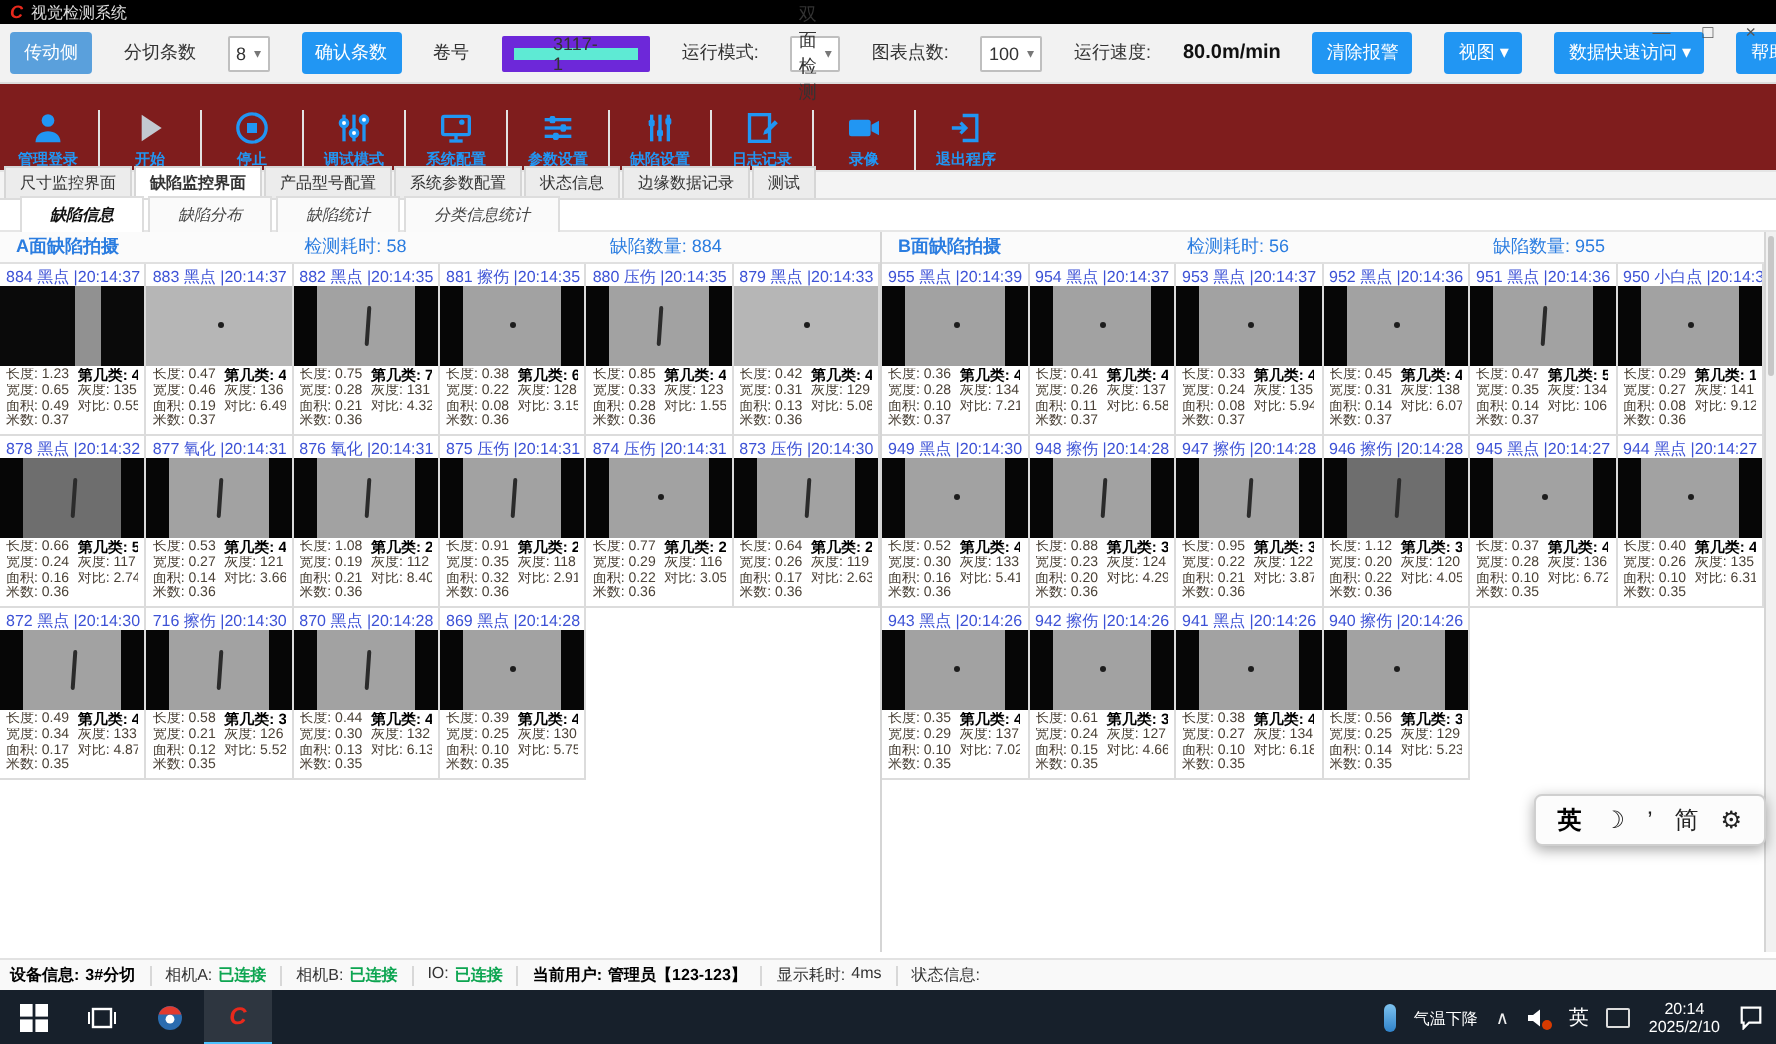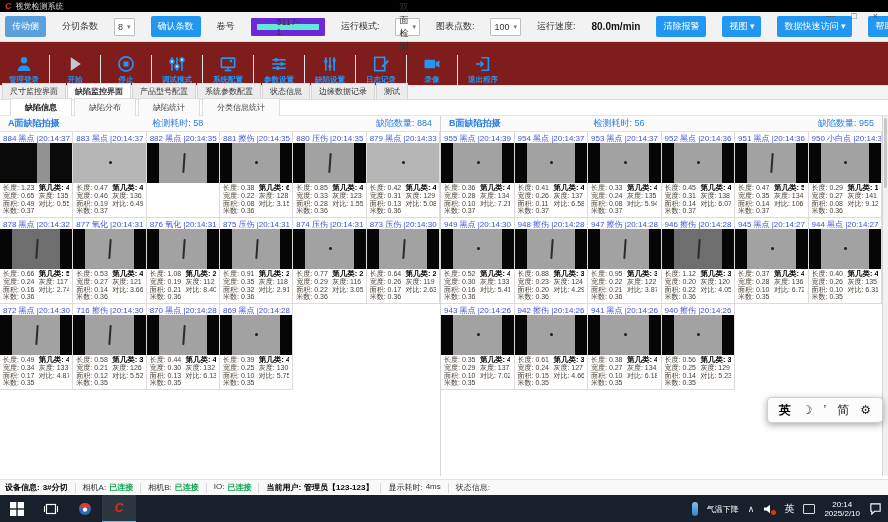--- a/index.html
+++ b/index.html
@@ -39,31 +39,31 @@
   .adiv { width:1px; height:30px; background:#e3e3e3; margin:0 3px; }
 
   
   .main-tabs { height:14px; background:#f4f4f4; display:flex; align-items:flex-end; padding-left:2px; border-bottom:1px solid #dcdcdc; }
   .mtab { font-size:8px; color:#333; padding:2px 7px; border:1px solid #d6d6d6; border-bottom:none;
     background:#ececec; margin-right:1px; white-space:nowrap; }
   .mtab.active { background:#fff; font-weight:bold; }
 
   
   .sub-tabs { height:16px; background:#fff; display:flex; align-items:center; padding-left:10px; gap:2px; border-bottom:1px solid #e6e6e6; }
-  .stab { font-size:8px; color:#444; padding:3px 14px; border:1px solid #ddd; background:#fafafa; white-space:nowrap; }
+  .stab { font-size:8px; color:#444; padding:3px 14px; border:1px solid #ddd; background:#fafafa; white-space:nowrap;font-style:italic; }
   .stab.active { background:#fff; color:#111; font-weight:bold; border-bottom:2px solid #2196f3; }
 
   
   .panels-row { display:flex; height:360px; }
   .panel { width:441px; border-right:1px solid #d5d5d5; display:flex; flex-direction:column; }
   .panel-header { height:16px; background:#fbfbfb; border-bottom:1px solid #e0e0e0; display:flex;
     align-items:center; font-size:9px; padding:0 8px; }
   .p-title { color:#2b7de0; font-weight:bold; width:34%; }
   .p-time  { color:#2b7de0; flex:1; text-align:left; }
-  .p-count { color:#2b7de0; width:30%; text-align:right; }
+  .p-count { color:#2b7de0; width:30%; }
   .cards { flex:1; display:grid; grid-template-columns:repeat(6,1fr); grid-template-rows:repeat(4,1fr); }
   .card { border-right:1px solid #dcdcdc; border-bottom:1px solid #dcdcdc; background:#fff;
     display:flex; flex-direction:column; overflow:hidden; }
   .card-h { font-size:8px; color:#3d52d6; padding:1px 3px 0; white-space:nowrap; overflow:hidden; height:11px; }
   .img { height:40px; width:100%; position:relative; background:#9c9c9c; }
   .p-bands  { background:linear-gradient(90deg,#060606 0 16%,#a2a2a2 16% 84%,#060606 84%); }
   .p-bands-dark { background:linear-gradient(90deg,#060606 0 16%,#6e6e6e 16% 84%,#060606 84%); }
   .p-uniform { background:#b6b6b6; }
   .p-stripe { background:linear-gradient(90deg,#0a0a0a 0 52%,#919191 52% 70%,#0a0a0a 70%); }
   .mark-dot::after { content:""; position:absolute; left:49%; top:44%; width:3px; height:3px;
@@ -315,20 +315,33 @@
               <div class="col">
                 <div class="m cls">第几类: 4</div>
                 <div class="m">灰度: 136</div>
                 <div class="m">对比: 6.49</div>
               </div>
             </div>
           </div>
           <div class="card">
             <div class="card-h">882 黑点 |20:14:35</div>
             <div class="img p-bands mark-line"></div>
+            <div class="info">
+              <div class="col">
+                <div class="m">长度: 0.75</div>
+                <div class="m">宽度: 0.28</div>
+                <div class="m">面积: 0.21</div>
+                <div class="m">米数: 0.36</div>
+              </div>
+              <div class="col">
+                <div class="m cls">第几类: 7</div>
+                <div class="m">灰度: 131</div>
+                <div class="m">对比: 4.32</div>
+              </div>
+            </div>
           </div>
           <div class="card">
             <div class="card-h">881 擦伤 |20:14:35</div>
             <div class="img p-bands mark-dot"></div>
             <div class="info">
               <div class="col">
                 <div class="m">长度: 0.38</div>
                 <div class="m">宽度: 0.22</div>
                 <div class="m">面积: 0.08</div>
                 <div class="m">米数: 0.36</div>

